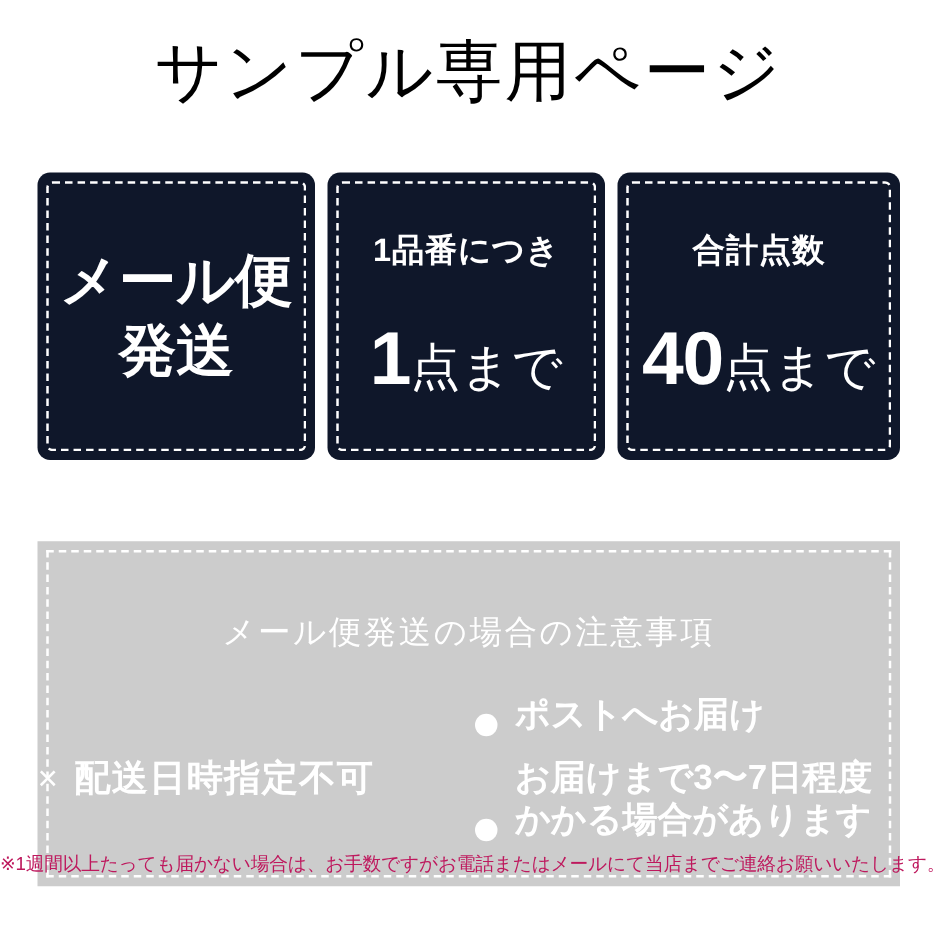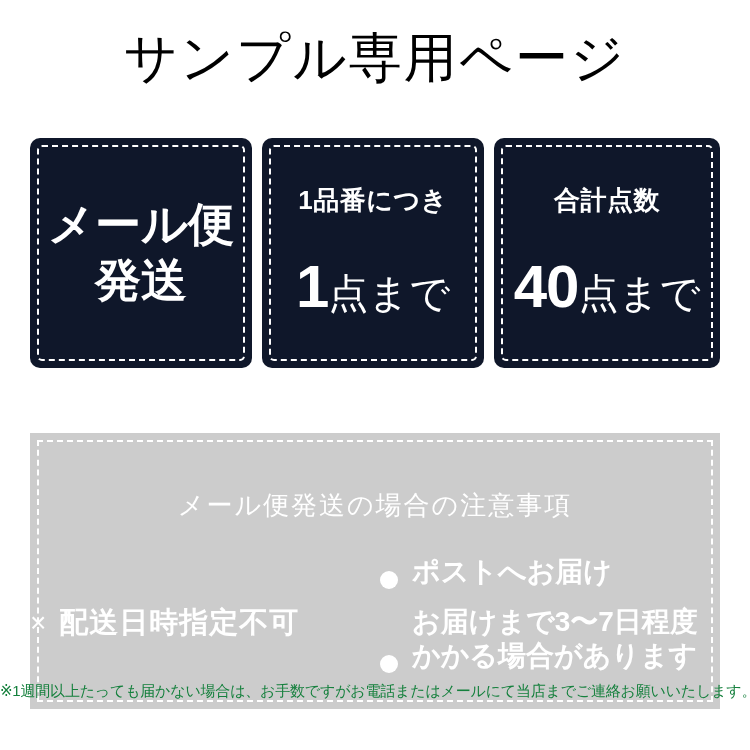--- a/index.html
+++ b/index.html
@@ -210,21 +210,21 @@
     white-space: pre-line;
   }
 
   
   .footer-note {
     position: absolute;
     top: 682px;
     left: 0;
     width: 750px;
     text-align: center;
-    color: #15803d;
+    color: #be185d;
     font-size: 15px;
     letter-spacing: -0.2px;
     font-weight: 400;
     white-space: nowrap;
   }
 </style>
 </head>
 <body>
 
 <div class="page">

